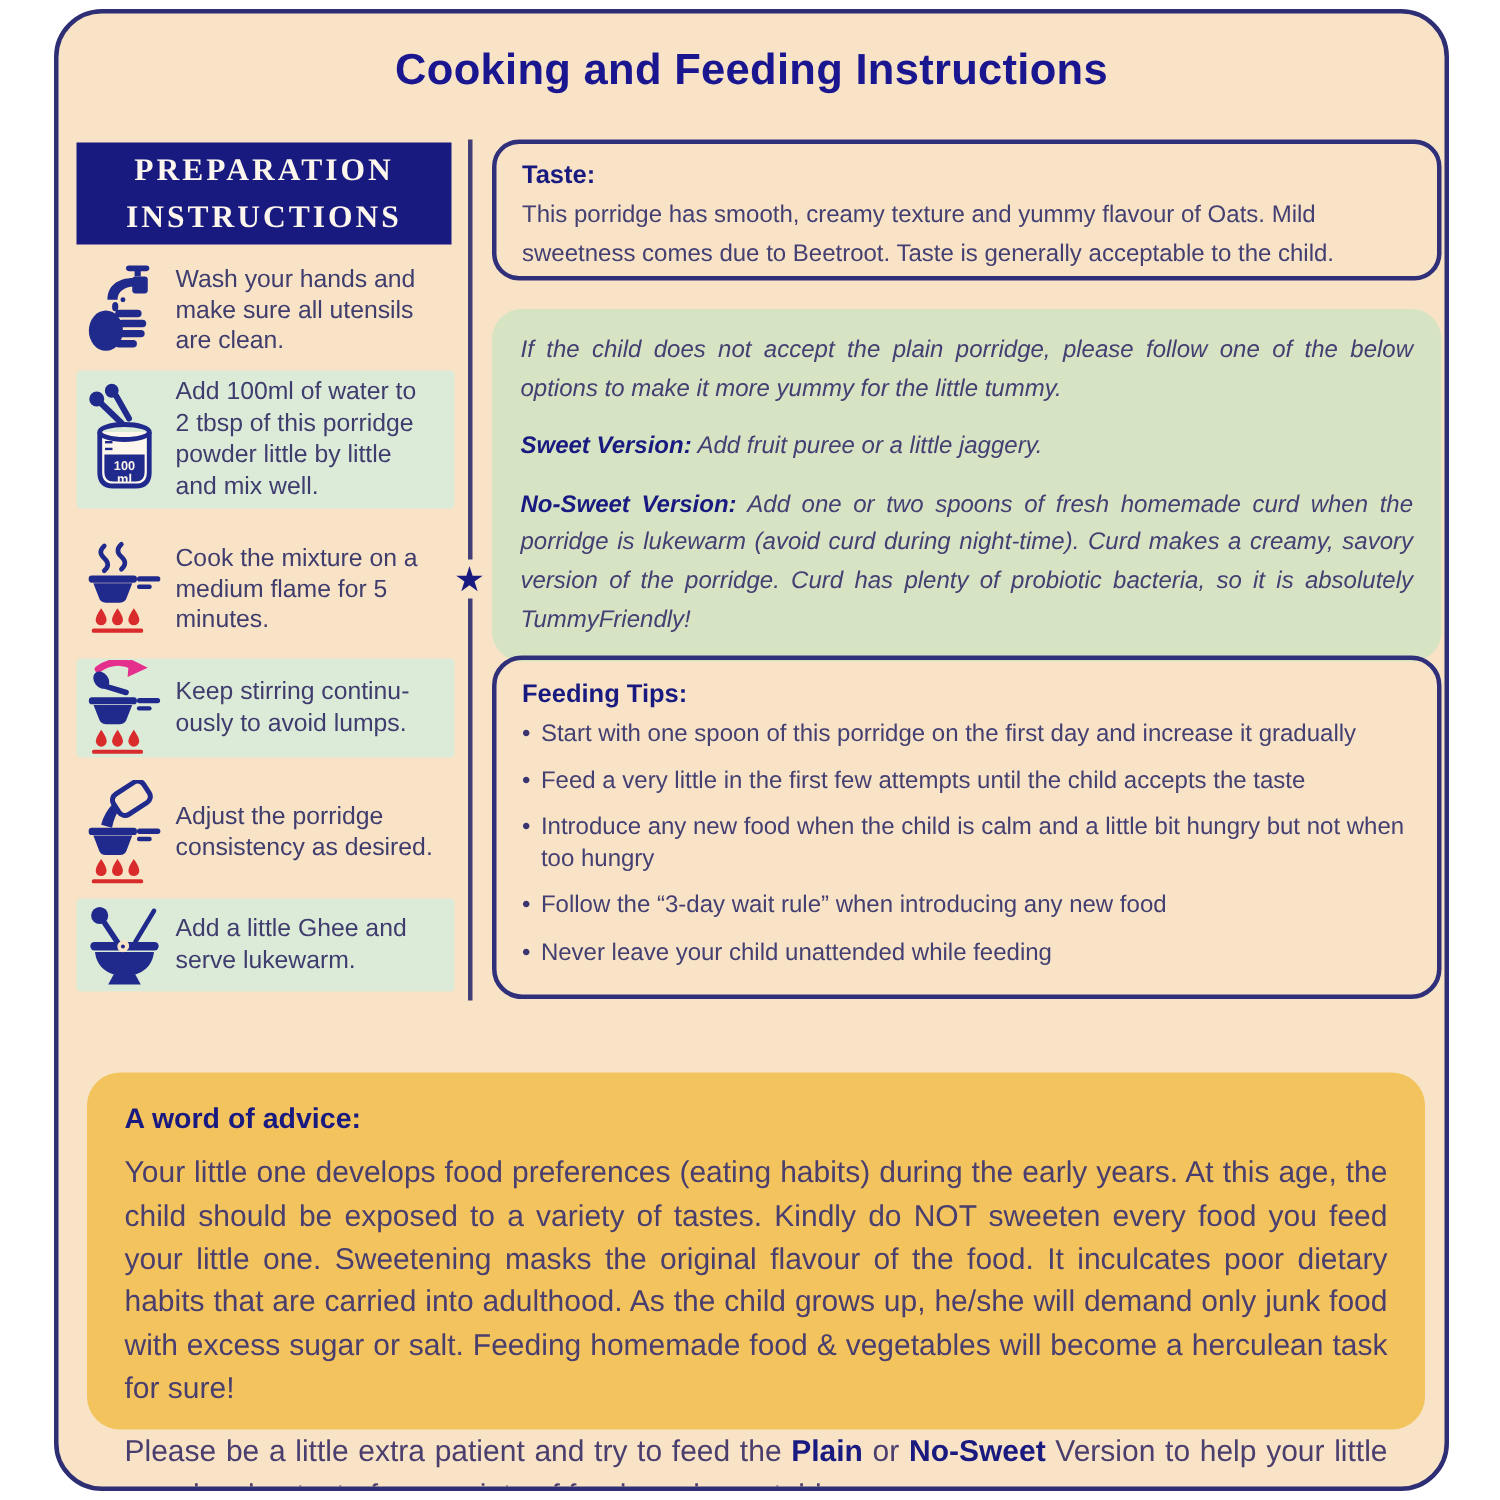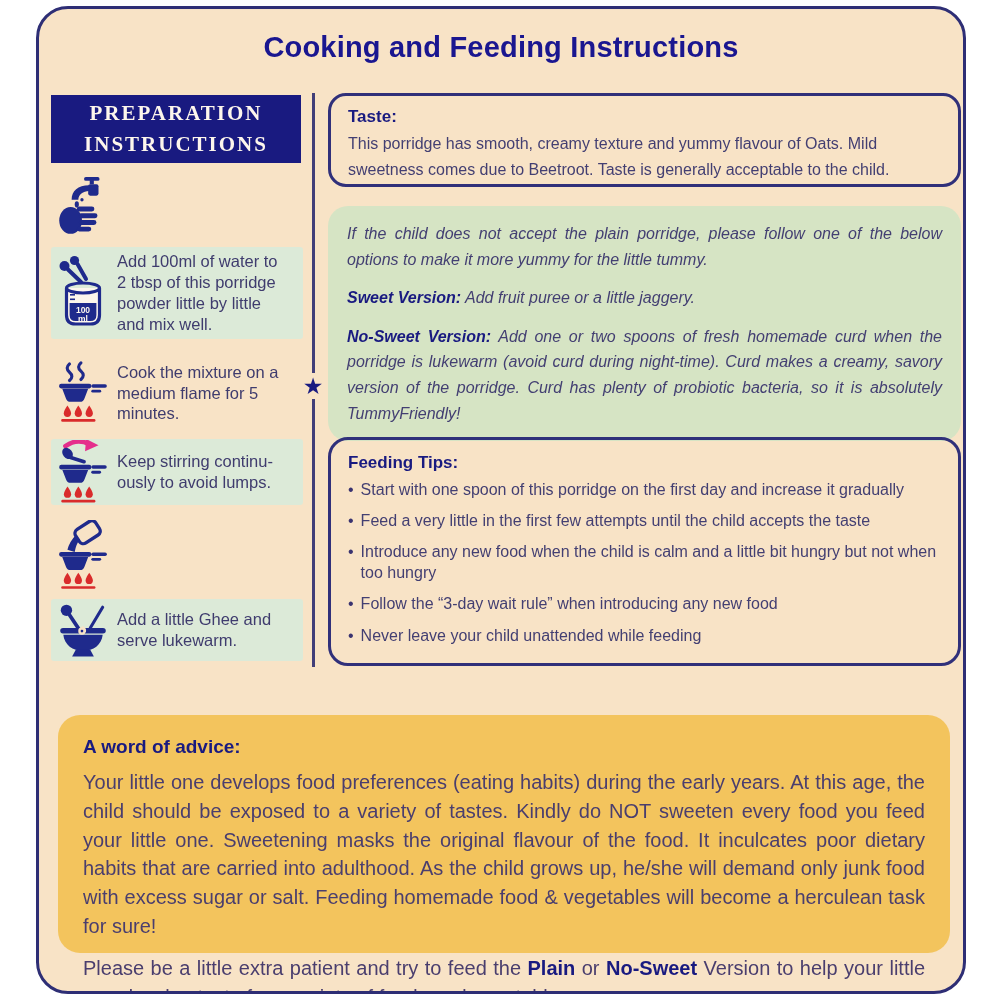--- a/index.html
+++ b/index.html
@@ -70,20 +70,23 @@
           <ellipse cx="20" cy="27.5" rx="2" ry="3"></ellipse>
           <circle cx="25" cy="23" r="1.6"></circle>
           <ellipse cx="14" cy="43" rx="11" ry="13"></ellipse>
           <rect x="20" y="29.5" width="17" height="4.8" rx="2.4"></rect>
           <rect x="22" y="36" width="18" height="4.8" rx="2.4"></rect>
           <rect x="22" y="42.5" width="17" height="4.8" rx="2.4"></rect>
           <rect x="20" y="49" width="14" height="4.8" rx="2.4"></rect>
         </g>
       </svg>
     </span>
+    <span class="txt">Wash your hands and
+make sure all utensils
+are clean.</span>
   </div>
 
   <div class="step s2 green">
     <span class="icon">
       <svg width="52" height="78" viewBox="0 0 52 74">
         <g fill="#1f2a8c" stroke="none">
           <circle cx="7.5" cy="10" r="5"></circle>
           <circle cx="17.5" cy="4.5" r="4.6"></circle>
         </g>
         <g stroke="#1f2a8c" stroke-width="4" stroke-linecap="round">
@@ -170,20 +173,22 @@
           <rect x="34" y="35.8" width="9.5" height="2.8" rx="1.4"></rect>
         </g>
         <g fill="#d92b2b">
           <path transform="translate(7,50)" d="M4 0 q-3.5 5 -3.5 7.5 a3.5 3.5 0 0 0 7 0 q0 -2.5 -3.5 -7.5 z"></path>
           <path transform="translate(17.5,50)" d="M4 0 q-3.5 5 -3.5 7.5 a3.5 3.5 0 0 0 7 0 q0 -2.5 -3.5 -7.5 z"></path>
           <path transform="translate(28,50)" d="M4 0 q-3.5 5 -3.5 7.5 a3.5 3.5 0 0 0 7 0 q0 -2.5 -3.5 -7.5 z"></path>
           <rect x="5" y="63" width="33" height="2.6" rx="1.2"></rect>
         </g>
       </svg>
     </span>
+    <span class="txt">Adjust the porridge
+consistency as desired.</span>
   </div>
 
   <div class="step s6 green">
     <span class="icon">
       <svg width="54" height="60" viewBox="0 0 52 58">
         <circle cx="10" cy="10" r="5.5" fill="#1f2a8c"></circle>
         <line x1="13" y1="14.5" x2="22" y2="28" stroke="#1f2a8c" stroke-width="3.6" stroke-linecap="round"></line>
         <line x1="45" y1="7" x2="33" y2="27" stroke="#1f2a8c" stroke-width="3" stroke-linecap="round"></line>
         <g fill="#1f2a8c">
           <rect x="4" y="27" width="44" height="5.5" rx="2.7"></rect>

